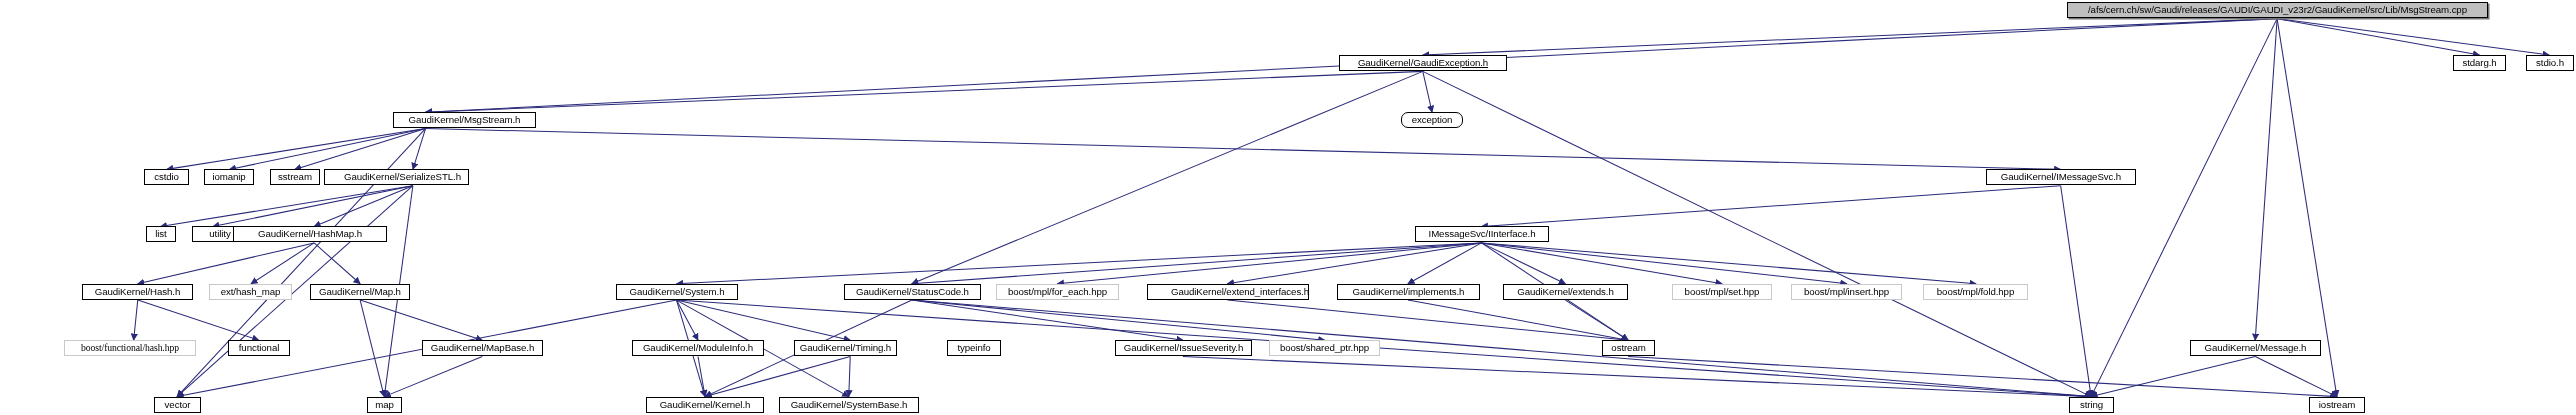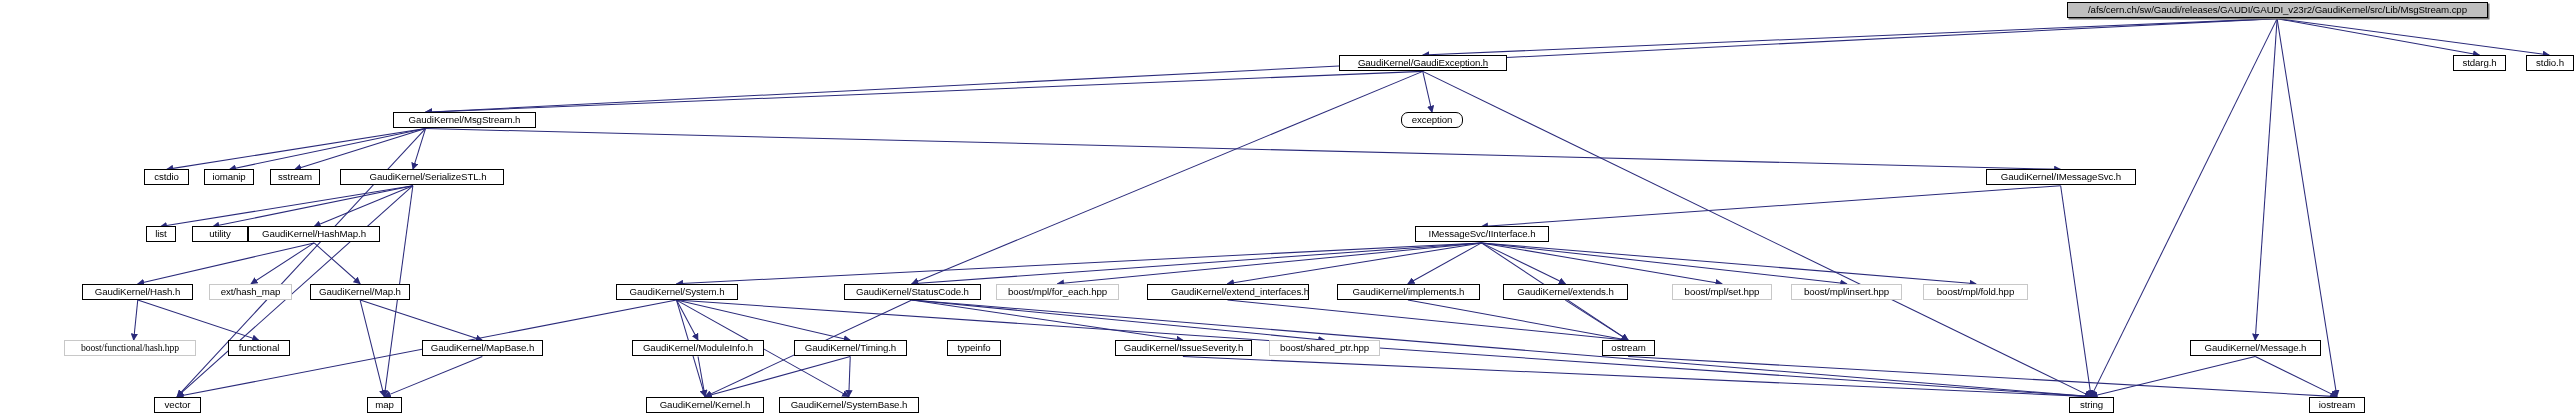--- a/index.html
+++ b/index.html
@@ -115,44 +115,44 @@
   <div id="node-layer">
       <div class="node root" style="left: 2067px; top: 2.2px; width: 421px;">/afs/cern.ch/sw/Gaudi/releases/GAUDI/GAUDI_v23r2/GaudiKernel/src/Lib/MsgStream.cpp</div>
       <div class="node" style="left: 2453px; top: 55px; width: 53px;">stdarg.h</div>
       <div class="node" style="left: 2526px; top: 55px; width: 48px;">stdio.h</div>
       <div class="node" style="left: 1339px; top: 55px; width: 168px; text-decoration: underline;">GaudiKernel/GaudiException.h</div>
       <div class="node" style="left: 354px; top: 112px; width: 143px; margin-left: 39px;">GaudiKernel/MsgStream.h</div>
       <div class="node" style="left: 1401px; top: 112px; width: 62px; border-radius: 7px;">exception</div>
       <div class="node" style="left: 144px; top: 169px; width: 45px;">cstdio</div>
       <div class="node" style="left: 204px; top: 169px; width: 50px;">iomanip</div>
       <div class="node" style="left: 270px; top: 169px; width: 50px;">sstream</div>
-      <div class="node" style="left: 340px; top: 169px; width: 164px; padding-left: 12px;">GaudiKernel/SerializeSTL.h</div>
+      <div class="node" style="left: 324px; top: 169px; width: 145px; padding-left: 12px;">GaudiKernel/SerializeSTL.h</div>
       <div class="node" style="left: 1986px; top: 169px; width: 150px;">GaudiKernel/IMessageSvc.h</div>
       <div class="node" style="left: 146px; top: 226px; width: 30px;">list</div>
       <div class="node" style="left: 192px; top: 226px; width: 56px;">utility</div>
-      <div class="node" style="left: 248px; top: 226px; width: 132px;">GaudiKernel/HashMap.h</div>
+      <div class="node" style="left: 233px; top: 226px; width: 154px;">GaudiKernel/HashMap.h</div>
       <div class="node" style="left: 1415px; top: 226px; width: 134px;">IMessageSvc/IInterface.h</div>
       <div class="node" style="left: 82px; top: 284px; width: 111px;">GaudiKernel/Hash.h</div>
       <div class="node ext" style="left: 209px; top: 284px; width: 83px;">ext/hash_map</div>
       <div class="node" style="left: 310px; top: 284px; width: 100px;">GaudiKernel/Map.h</div>
       <div class="node" style="left: 616px; top: 284px; width: 122px;">GaudiKernel/System.h</div>
       <div class="node" style="left: 844px; top: 284px; width: 137px;">GaudiKernel/StatusCode.h</div>
       <div class="node ext" style="left: 996px; top: 284px; width: 123px;">boost/mpl/for_each.hpp</div>
       <div class="node" style="left: 1147px; top: 284px; width: 162px; padding-left: 24px;">GaudiKernel/extend_interfaces.h</div>
       <div class="node" style="left: 1337px; top: 284px; width: 143px;">GaudiKernel/implements.h</div>
       <div class="node" style="left: 1503px; top: 284px; width: 125px;">GaudiKernel/extends.h</div>
       <div class="node ext" style="left: 1672px; top: 284px; width: 100px;">boost/mpl/set.hpp</div>
       <div class="node ext" style="left: 1791px; top: 284px; width: 111px;">boost/mpl/insert.hpp</div>
       <div class="node ext" style="left: 1923px; top: 284px; width: 105px;">boost/mpl/fold.hpp</div>
       <div class="node" style="left: 2190px; top: 340px; width: 131px;">GaudiKernel/Message.h</div>
       <div class="node ext" style="left: 64px; top: 340px; width: 132px; font-family: Liberation Serif, serif;">boost/functional/hash.hpp</div>
       <div class="node" style="left: 228px; top: 340px; width: 62px;">functional</div>
       <div class="node" style="left: 422px; top: 340px; width: 121px;">GaudiKernel/MapBase.h</div>
       <div class="node" style="left: 632px; top: 340px; width: 132px;">GaudiKernel/ModuleInfo.h</div>
-      <div class="node" style="left: 794px; top: 340px; width: 113px;">GaudiKernel/Timing.h</div>
+      <div class="node" style="left: 794px; top: 340px; width: 103px;">GaudiKernel/Timing.h</div>
       <div class="node" style="left: 947px; top: 340px; width: 54px;">typeinfo</div>
       <div class="node" style="left: 1115px; top: 340px; width: 137px;">GaudiKernel/IssueSeverity.h</div>
       <div class="node ext" style="left: 1269px; top: 340px; width: 111px;">boost/shared_ptr.hpp</div>
       <div class="node" style="left: 1602px; top: 340px; width: 53px;">ostream</div>
       <div class="node" style="left: 154px; top: 397px; width: 47px;">vector</div>
       <div class="node" style="left: 367px; top: 397px; width: 35px;">map</div>
       <div class="node" style="left: 646px; top: 397px; width: 118px;">GaudiKernel/Kernel.h</div>
       <div class="node" style="left: 779px; top: 397px; width: 140px;">GaudiKernel/SystemBase.h</div>
       <div class="node" style="left: 2069px; top: 397px; width: 45px;">string</div>
       <div class="node" style="left: 2309px; top: 397px; width: 56px;">iostream</div>

